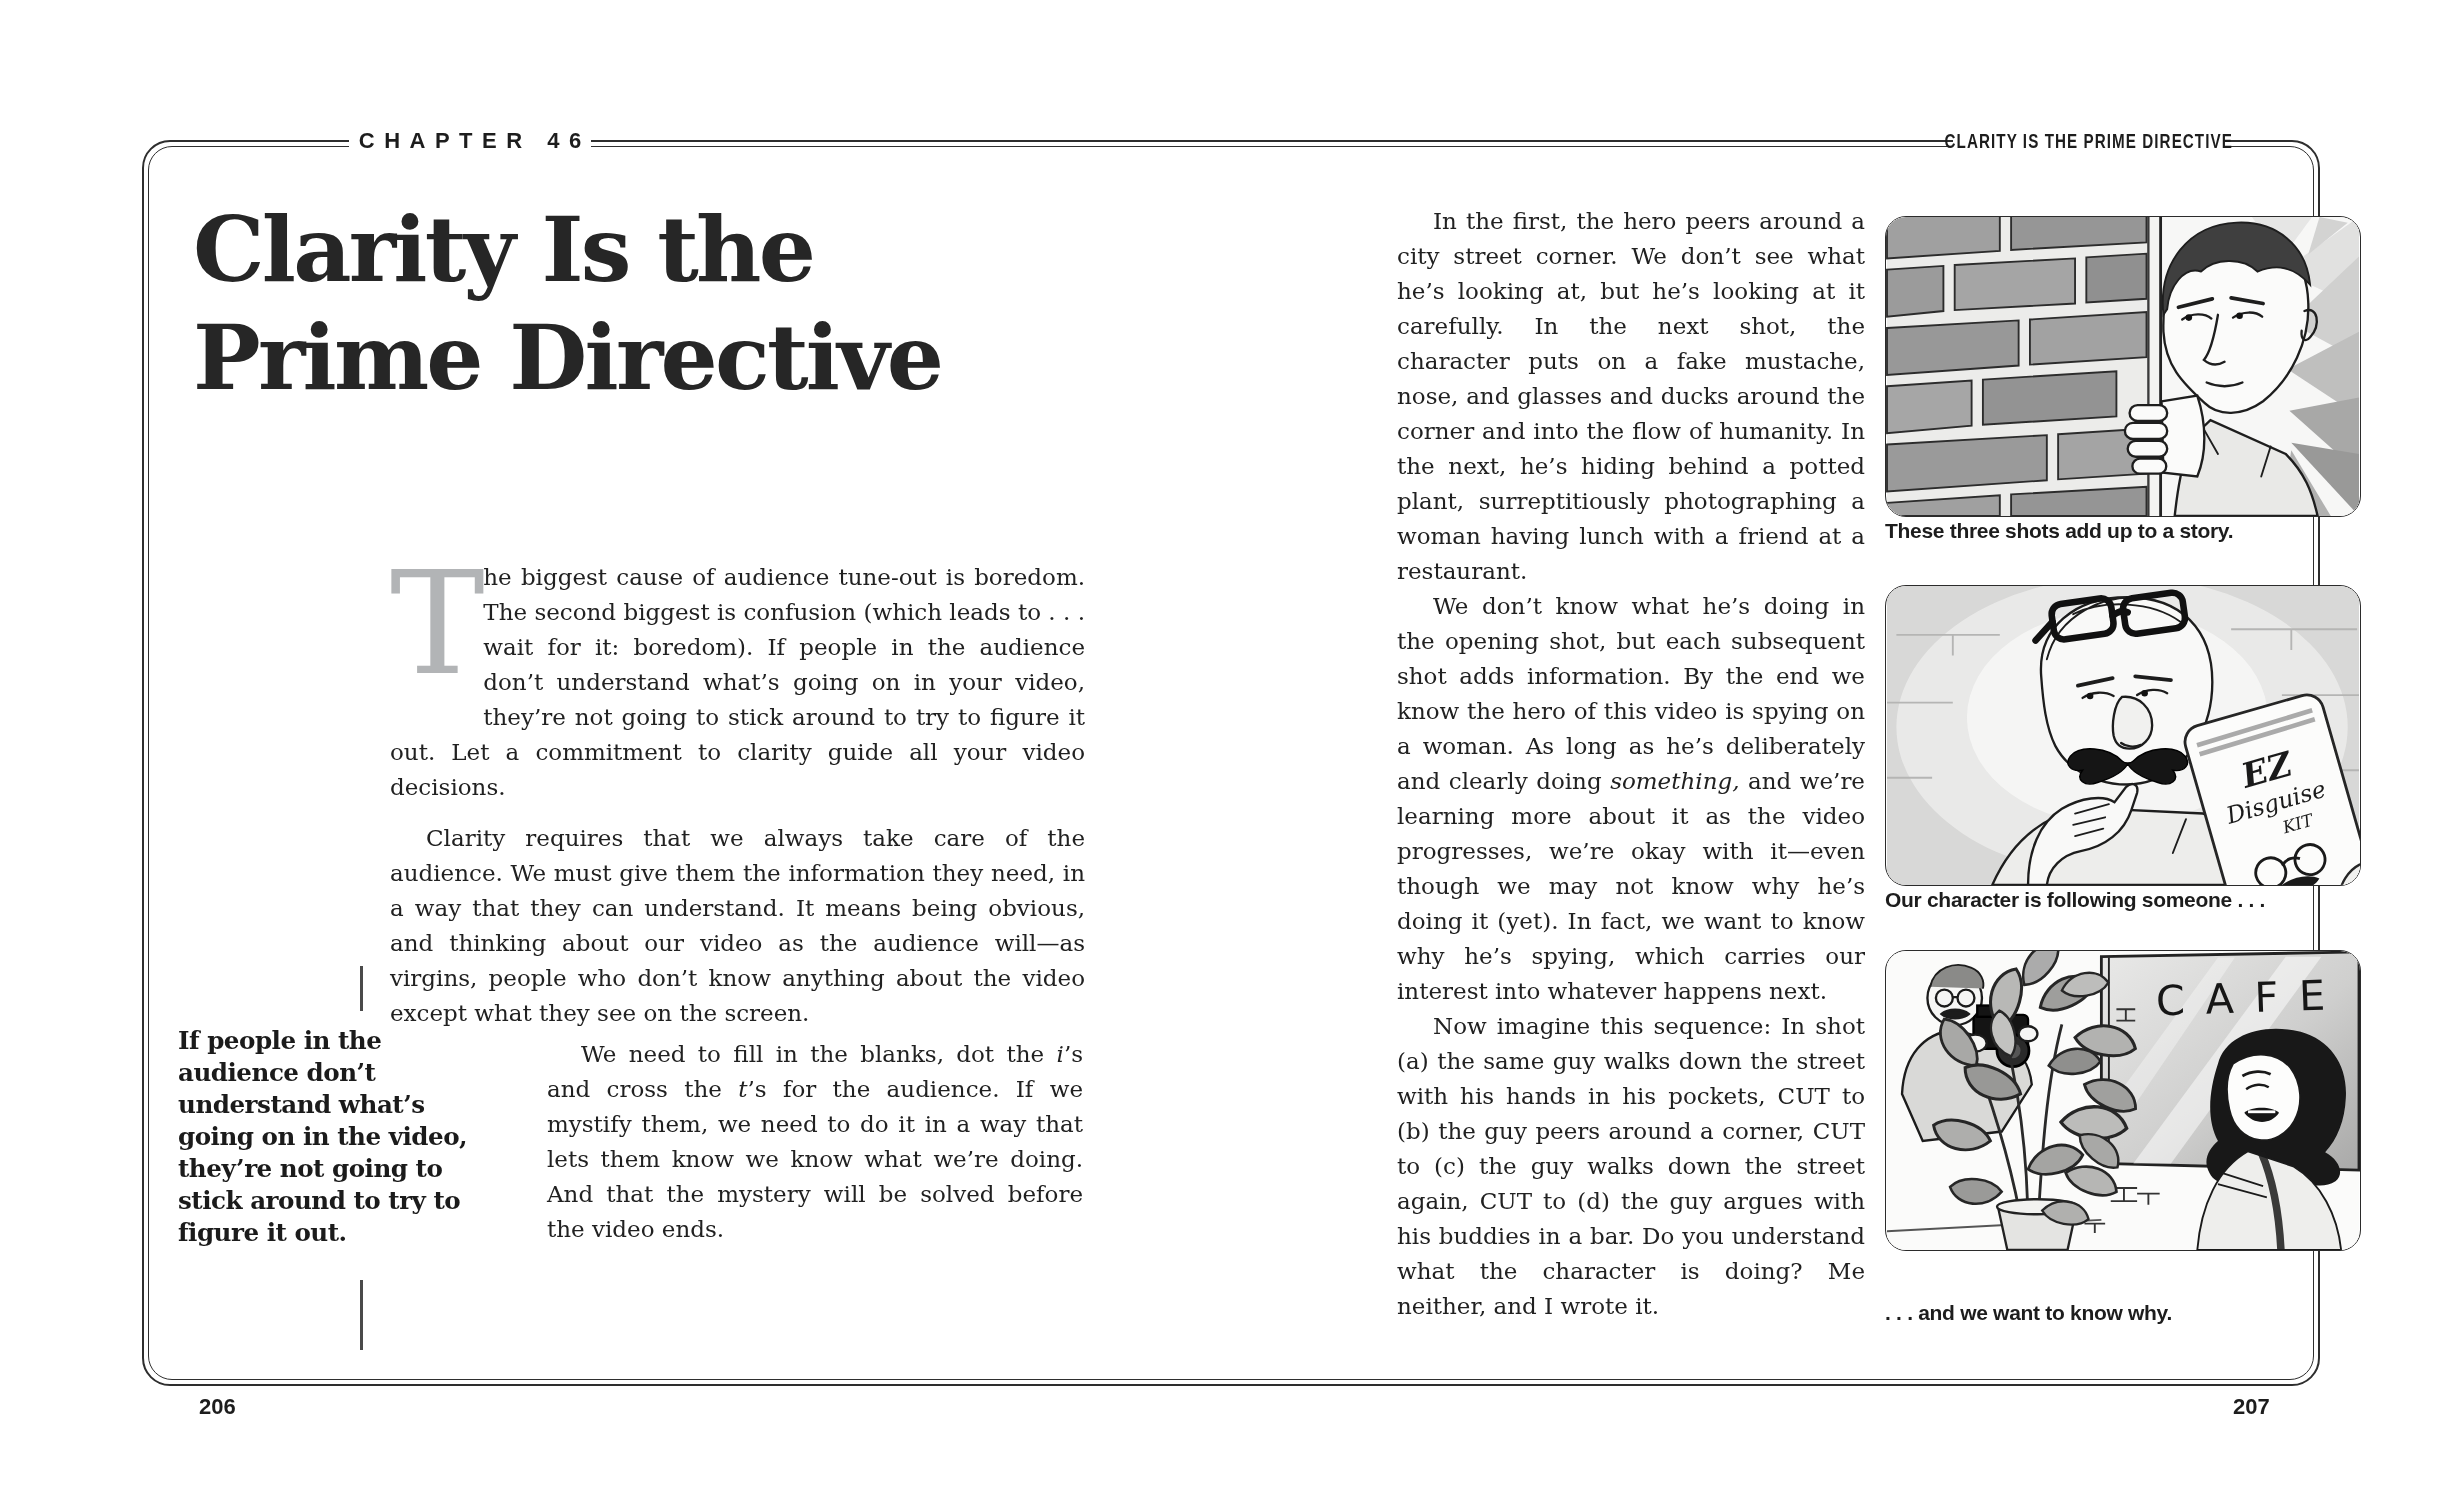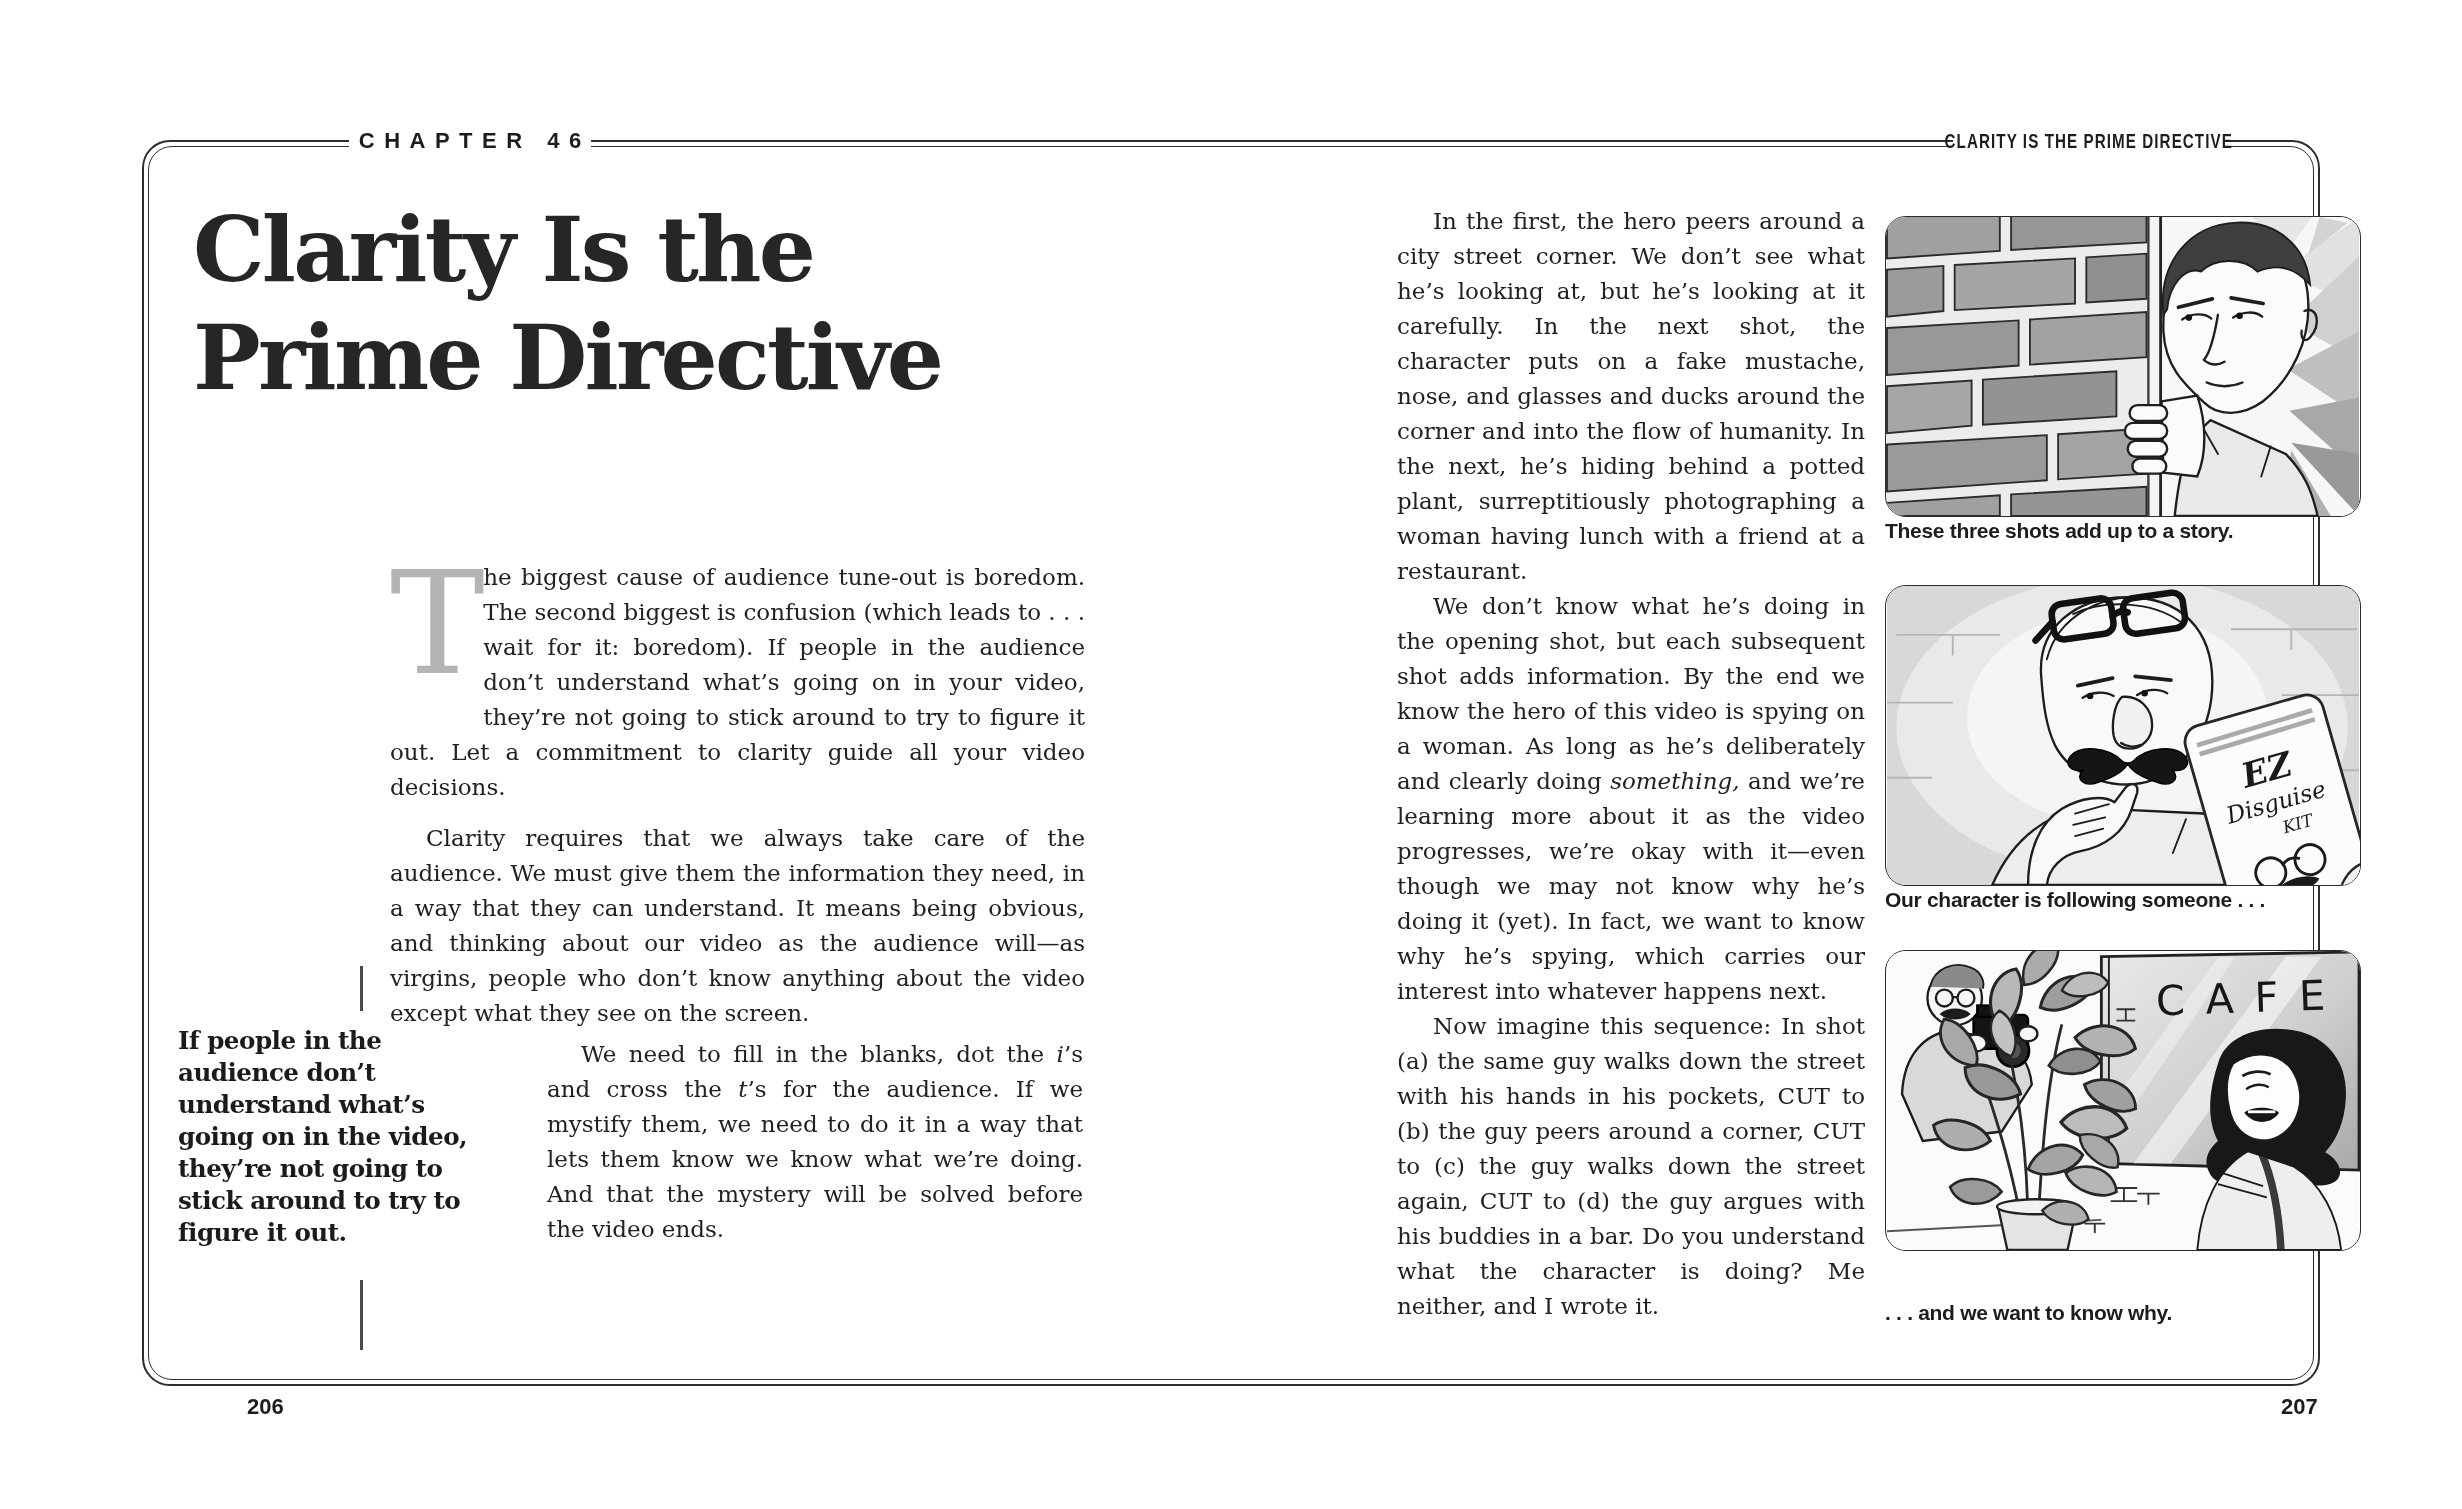--- a/index.html
+++ b/index.html
@@ -68,21 +68,21 @@
   .caption {
     position:absolute; left:1885px; width:478px; z-index:2;
     font-family:Liberation Sans, sans-serif; font-weight:bold; color:#1d1d1d;
     font-size:21px; letter-spacing:-0.3px;
   }
   .cap1 { top:519px; } .cap2 { top:888px; } .cap3 { top:1253px;margin-top:48px; }
   
   .pagenum {
     position:absolute; top:1394px; z-index:2;
     font-family:"Liberation Sans", sans-serif; font-weight:bold;
-    font-size:22px; color:#1d1d1d;margin-left:48px;
+    font-size:22px; color:#1d1d1d;
   }
   .pn-left { left:199px; } .pn-right { left:2233px; }
   i { font-style:italic; }
 </style>
 </head>
 <body>
 
 <div class="spread">
 
   <div class="frame"></div>

